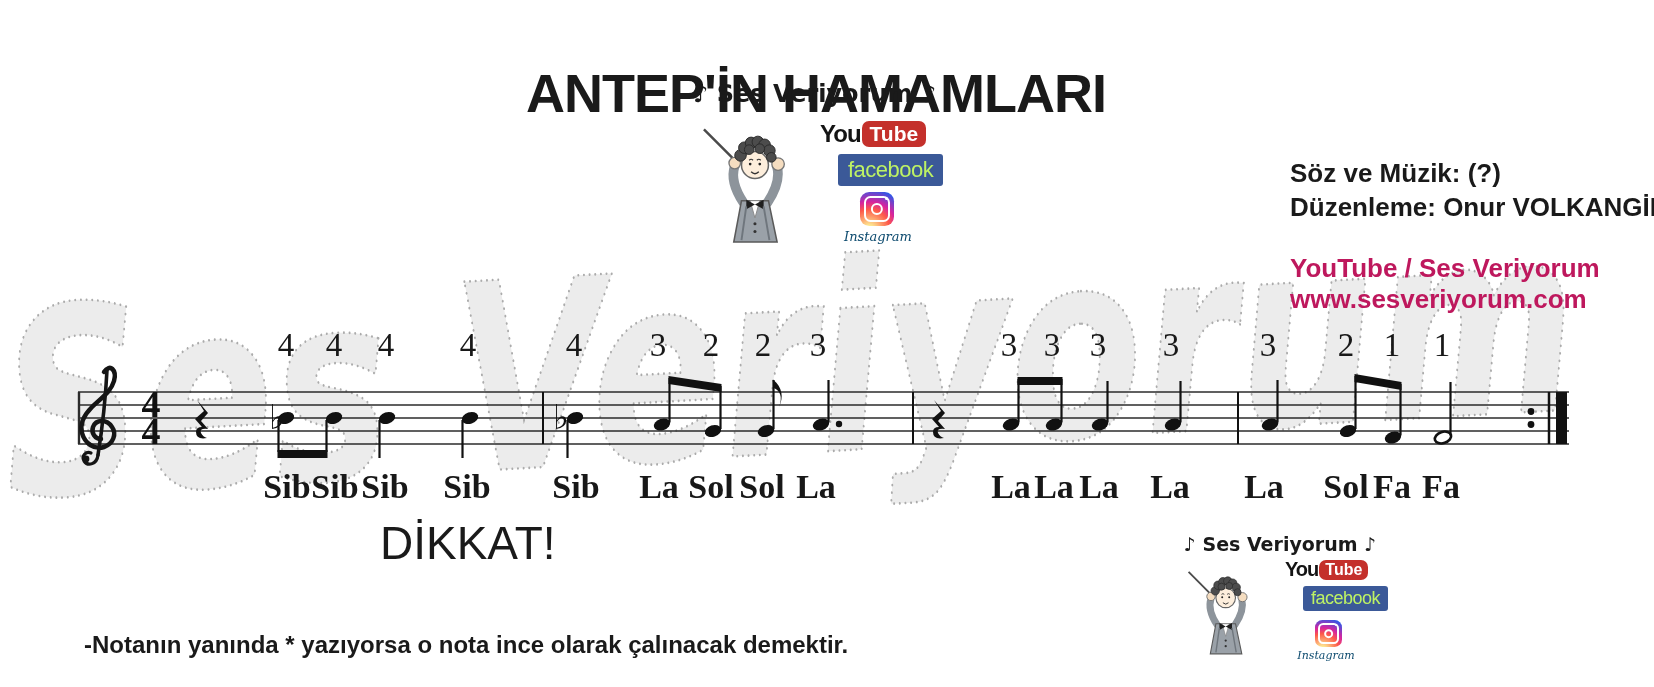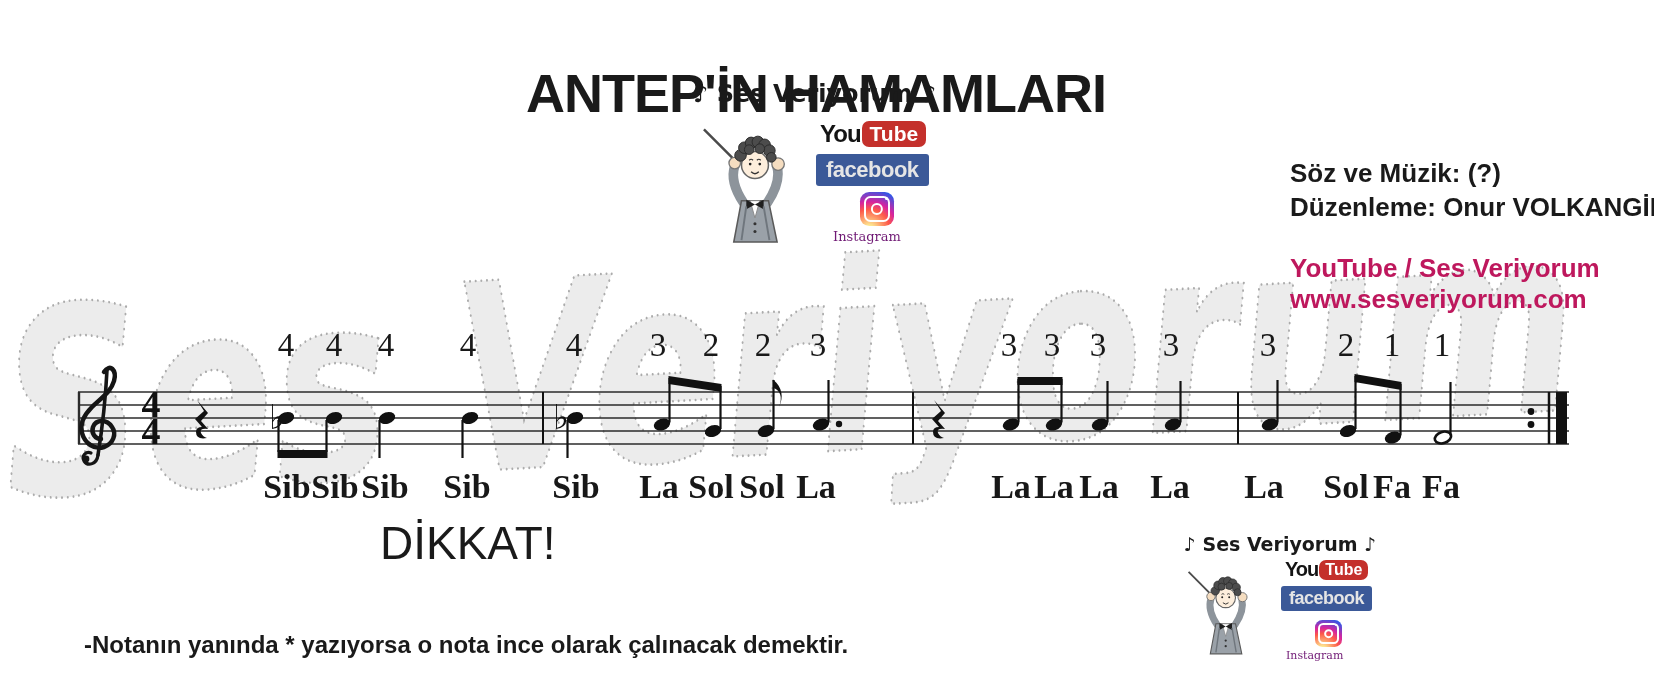--- a/index.html
+++ b/index.html
@@ -27,28 +27,28 @@
   .logo--sm .conductor{position:absolute;left:3px;top:28px;width:84px;height:104px;}
   .logo--sm .yt-row{position:absolute;left:105px;top:30px;}
   .logo--sm .yt-you{font-size:20px;}
   .logo--sm .yt-tube{font-size:16px;padding:1px 6px;}
   .logo--sm .fb-box{position:absolute;left:101px;top:58px;font-size:18px;padding:2px 8px;}
   .logo--sm .ig-box{position:absolute;left:135px;top:92px;width:27px;height:27px;}
   .logo--sm .ig-script{position:absolute;left:106px;top:121px;width:80px;font-size:11px;}
   .yt-row{display:flex;align-items:center;white-space:nowrap;}
   .yt-you{font-weight:bold;font-size:24px;color:#141414;letter-spacing:-1px;}
   .yt-tube{font-weight:bold;font-size:21px;color:#fff;border-radius:7px;padding:1px 8px;margin-left:1px;}
-  .fb-box{color:#e5e5e5;font-weight:bold;letter-spacing:-0.5px;border-radius:3px;white-space:nowrap;}
+  .fb-box{color:#bef264;font-weight:normal;letter-spacing:-0.5px;border-radius:3px;white-space:nowrap;margin-left:22px;}
   .ig-box{position:relative;border-radius:27%;
      background:radial-gradient(circle at 28% 110%,#fdf497 0%,#fdf497 6%,#fd5949 45%,#d6249f 62%,#285AEB 92%);}
   .ig-frame{position:absolute;inset:12%;border:2px solid #fff;border-radius:25%;}
   .ig-lens{position:absolute;left:50%;top:50%;width:36%;height:36%;transform:translate(-50%,-50%);
      border:2px solid #fff;border-radius:50%;}
   .ig-dot{position:absolute;right:17%;top:15%;width:9%;height:9%;background:#fff;border-radius:50%;}
-  .ig-script{font-family:"DejaVu Serif",serif;color:#701a75;white-space:nowrap;}
+  .ig-script{font-family:"DejaVu Serif",serif;font-style:italic;color:#0c4a6e;text-align:center;white-space:nowrap;}
   
   .credits{position:absolute;left:1290px;top:156px;font-size:26px;font-weight:bold;
            line-height:34px;white-space:nowrap;z-index:3;}
   .links{position:absolute;left:1290px;top:253px;font-size:26px;font-weight:bold;
          line-height:31px;white-space:nowrap;z-index:3;}
   
   #score-svg{position:absolute;left:0;top:0;z-index:2;}
   .fingers-row,.names-row{position:absolute;left:0;width:1654px;z-index:2;}
   .fingers-row{top:327px;height:36px;}
   .names-row{top:468px;height:38px;font-weight:bold;}

